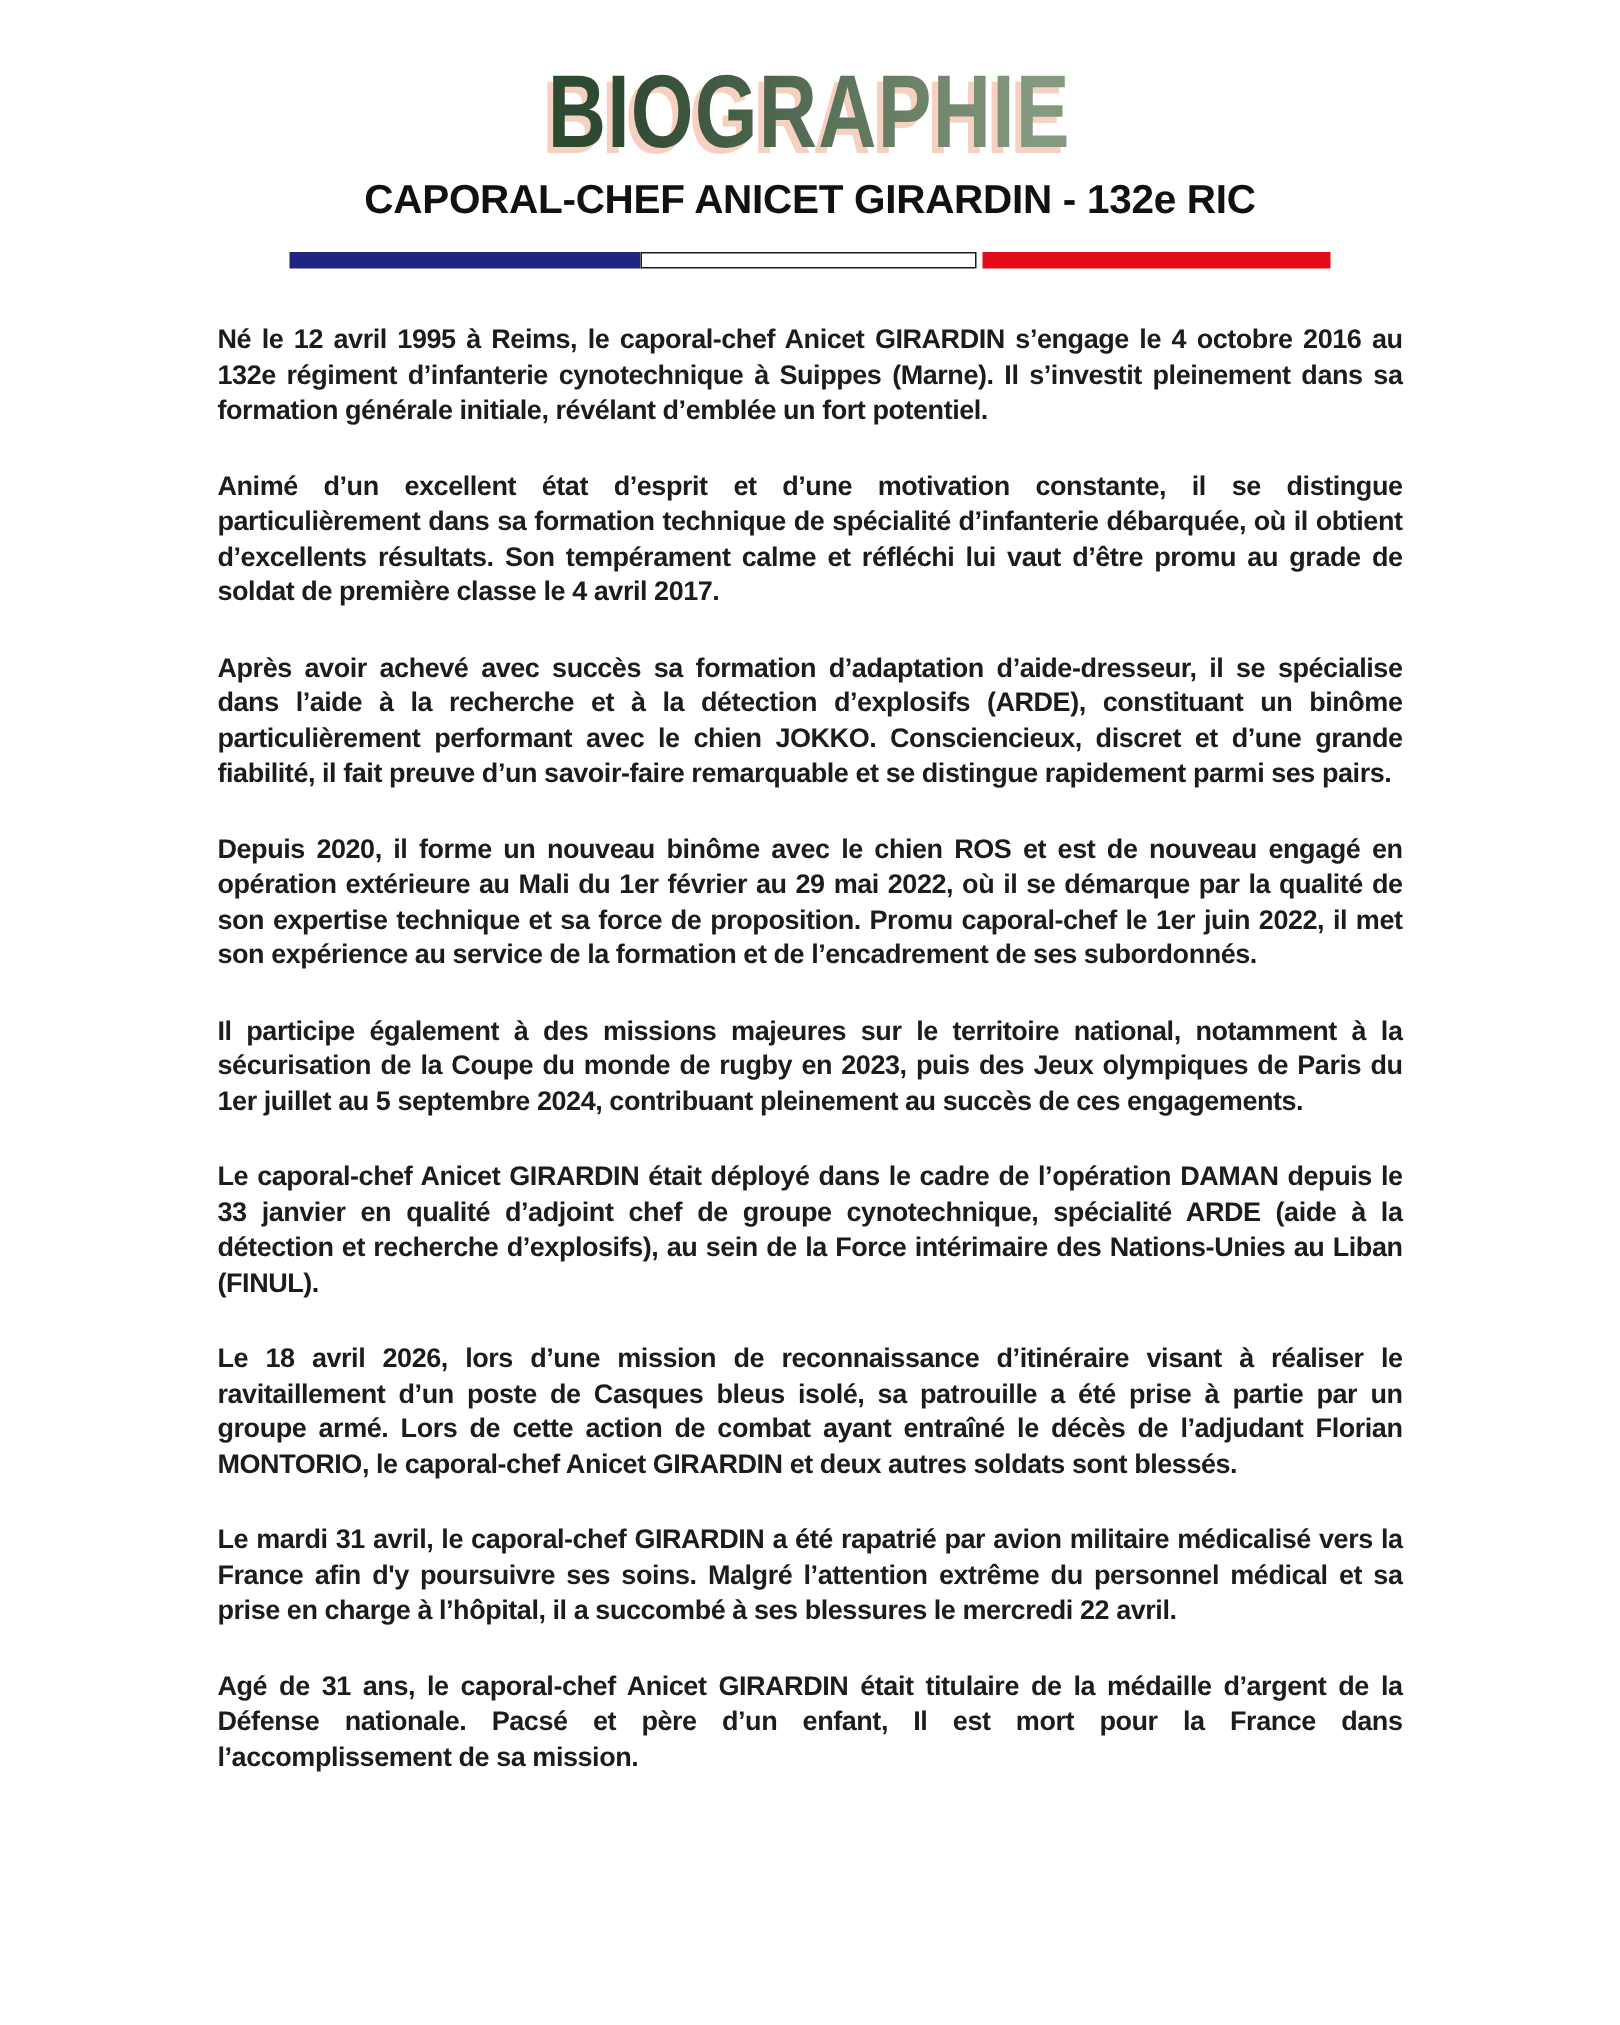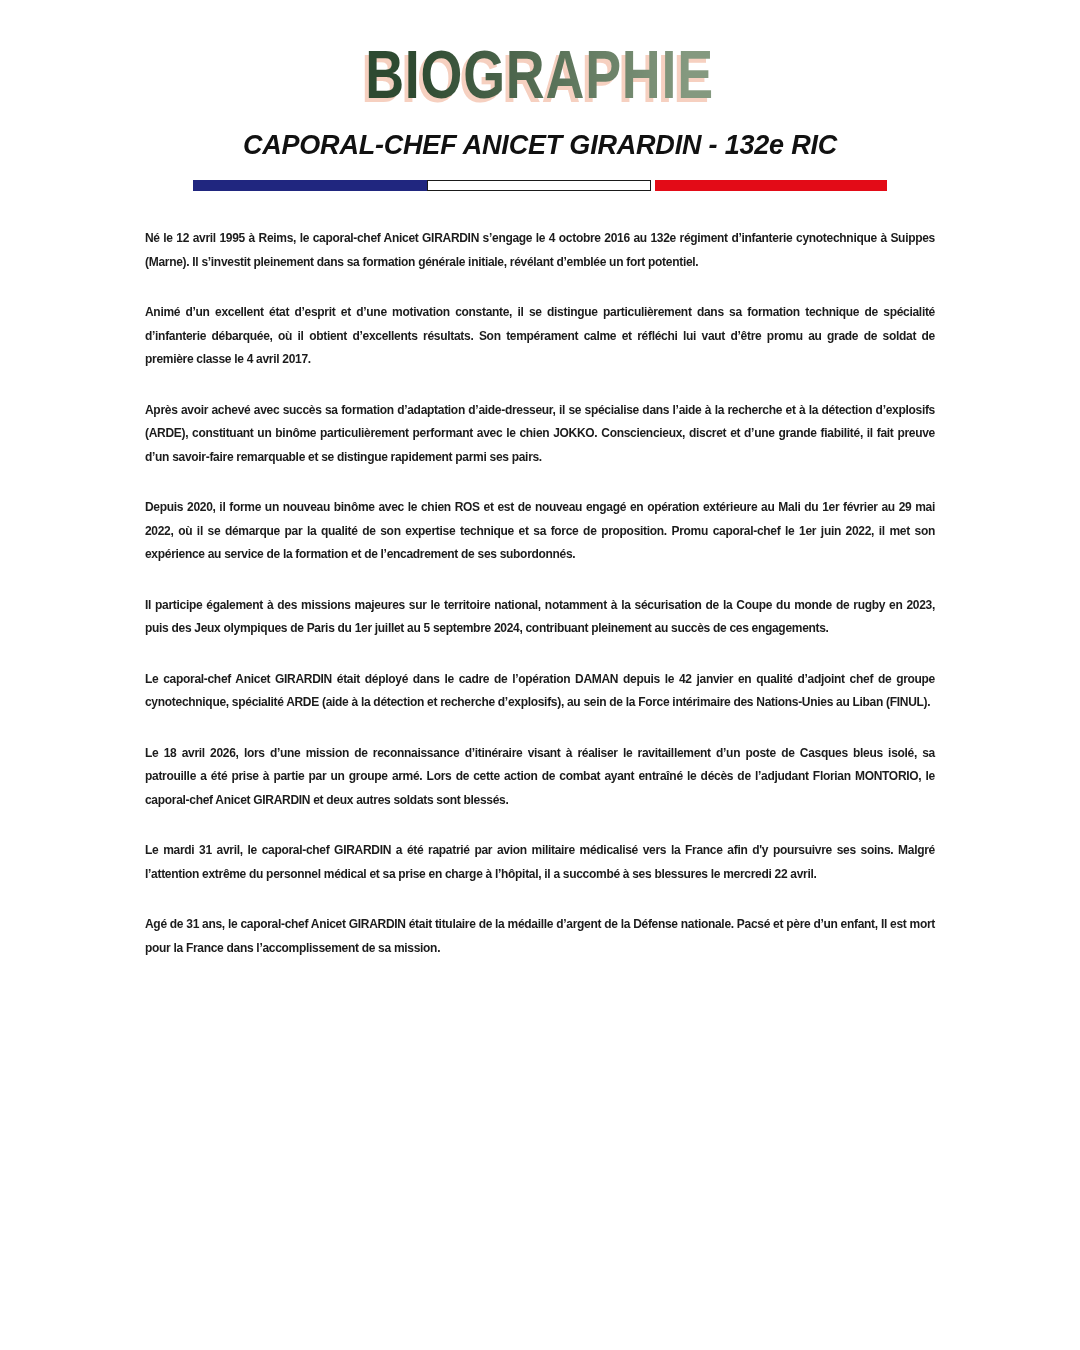--- a/index.html
+++ b/index.html
@@ -39,27 +39,26 @@
     position: relative;
     z-index: 1;
     background: linear-gradient(90deg, var(--title-gradient-start, #2e4a31) 15%, var(--title-gradient-end, #84997f) 92%);
     -webkit-background-clip: text;
     background-clip: text;
     color: var(--title-gradient-start, #2e4a31);
     -webkit-text-fill-color: transparent;
   }
   
   .subtitle {
-    margin-top: 20px;
+    margin-top: 8px;
     text-align: center;
     font-size: 27px;
     font-weight: 700;
     letter-spacing: -0.2px;
     color: var(--subtitle-text, #111111);
-    font-style: italic;
   }
   
   .flag-divider {
     width: 694px;
     height: 11px;
     margin: 19px auto 0;
     display: flex;
     align-items: stretch;
   }
   .flag-blue  { width: 234px; background: var(--flag-blue, #20267f); }
@@ -68,21 +67,21 @@
     background: var(--flag-white, #ffffff);
     border: 1.5px solid var(--flag-white-border, #1a1a1a);
   }
   .flag-red   { flex: 1; margin-left: 4px; background: var(--flag-red, #e30b17); }
   
   .content {
     margin: 36px 79px 0;
     color: var(--body-text, #1c1c1c);
   }
   .para {
-    font-size: 12px;
+    font-size: 18px;
     line-height: 23.5px;
     font-weight: 700;
     letter-spacing: -0.3px;
     text-align: justify;
     margin-top: 27px;
   }
   .para:first-child, .para.follows { margin-top: 0; }
 </style>
 </head>
 <body>
@@ -102,18 +101,18 @@
       <span class="flag-red"></span>
     </div>
   </header>
 
   <main class="content" id="paragraphs">
       <p class="para">Né le 12 avril 1995 à Reims, le caporal-chef Anicet GIRARDIN s’engage le 4 octobre 2016 au 132e régiment d’infanterie cynotechnique à Suippes (Marne). Il s’investit pleinement dans sa formation générale initiale, révélant d’emblée un fort potentiel.</p>
       <p class="para">Animé d’un excellent état d’esprit et d’une motivation constante, il se distingue particulièrement dans sa formation technique de spécialité d’infanterie débarquée, où il obtient d’excellents résultats. Son tempérament calme et réfléchi lui vaut d’être promu au grade de soldat de première classe le 4 avril 2017.</p>
       <p class="para">Après avoir achevé avec succès sa formation d’adaptation d’aide-dresseur, il se spécialise dans l’aide à la recherche et à la détection d’explosifs (ARDE), constituant un binôme particulièrement performant avec le chien JOKKO. Consciencieux, discret et d’une grande fiabilité, il fait preuve d’un savoir-faire remarquable et se distingue rapidement parmi ses pairs.</p>
       <p class="para">Depuis 2020, il forme un nouveau binôme avec le chien ROS et est de nouveau engagé en opération extérieure au Mali du 1er février au 29 mai 2022, où il se démarque par la qualité de son expertise technique et sa force de proposition. Promu caporal-chef le 1er juin 2022, il met son expérience au service de la formation et de l’encadrement de ses subordonnés.</p>
       <p class="para">Il participe également à des missions majeures sur le territoire national, notamment à la sécurisation de la Coupe du monde de rugby en 2023, puis des Jeux olympiques de Paris du 1er juillet au 5 septembre 2024, contribuant pleinement au succès de ces engagements.</p>
-      <p class="para">Le caporal-chef Anicet GIRARDIN était déployé dans le cadre de l’opération DAMAN depuis le 42 janvier en qualité d’adjoint chef de groupe cynotechnique, spécialité ARDE (aide à la détection et recherche d’explosifs), au sein de la Force intérimaire des Nations-Unies au Liban (FINUL).</p>
+      <p class="para">Le caporal-chef Anicet GIRARDIN était déployé dans le cadre de l’opération DAMAN depuis le 33 janvier en qualité d’adjoint chef de groupe cynotechnique, spécialité ARDE (aide à la détection et recherche d’explosifs), au sein de la Force intérimaire des Nations-Unies au Liban (FINUL).</p>
       <p class="para">Le 18 avril 2026, lors d’une mission de reconnaissance d’itinéraire visant à réaliser le ravitaillement d’un poste de Casques bleus isolé, sa patrouille a été prise à partie par un groupe armé. Lors de cette action de combat ayant entraîné le décès de l’adjudant Florian MONTORIO, le caporal-chef Anicet GIRARDIN et deux autres soldats sont blessés.</p>
       <p class="para">Le mardi 31 avril, le caporal-chef GIRARDIN a été rapatrié par avion militaire médicalisé vers la France afin d'y poursuivre ses soins. Malgré l’attention extrême du personnel médical et sa prise en charge à l’hôpital, il a succombé à ses blessures le mercredi 22 avril.</p>
       <p class="para">Agé de 31 ans, le caporal-chef Anicet GIRARDIN était titulaire de la médaille d’argent de la Défense nationale. Pacsé et père d’un enfant, Il est mort pour la France dans l’accomplissement de sa mission.</p>
     </main>
 </div>
 
 </body></html>

